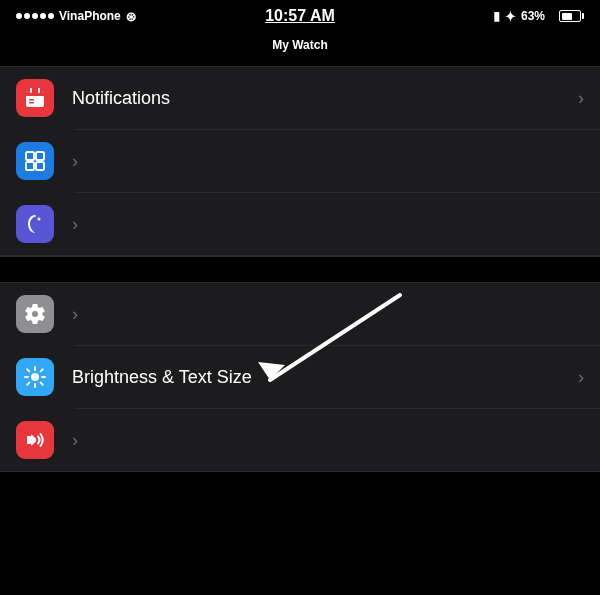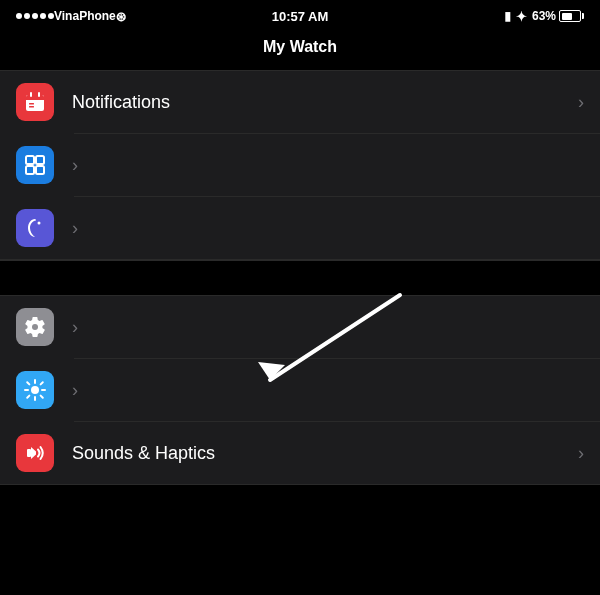--- a/index.html
+++ b/index.html
@@ -16,54 +16,56 @@
     .status-bar {
       display: flex;
       justify-content: space-between;
       align-items: center;
       padding: 8px 16px 4px;
       height: 28px;
     }
     .status-left {
       display: flex;
       align-items: center;
+      gap: 5px;
       font-size: 12px;
       font-weight: 600;
     }
     .signal-dots {
       display: flex; gap: 2px; align-items: center;
     }
     .dot {
       width: 6px; height: 6px; border-radius: 50%; background: #fff;
     }
     .carrier {
       font-size: 12px;
       font-weight: 600;
     }
     .wifi-icon {
       font-size: 13px;
     }
     .status-center {
-      font-size: 13px;
+      font-size: 16px;
       font-weight: 600;
       position: absolute;
       left: 50%;
       transform: translateX(-50%);
+      text-decoration: underline;
     }
     .status-right {
       display: flex;
       align-items: center;
       gap: 5px;
       font-size: 12px;
       font-weight: 600;
     }
     .battery-container {
       display: flex;
       align-items: center;
-      gap: 3px;
+      gap: 14px;
     }
     .battery-icon {
       display: inline-flex;
       align-items: center;
       position: relative;
     }
     .battery-body {
       width: 22px;
       height: 12px;
       border: 1.5px solid #fff;
@@ -83,21 +85,21 @@
       width: 2px;
       height: 6px;
       background: #fff;
       border-radius: 0 1px 1px 0;
       margin-left: 1px;
     }
 
     
     .nav-title {
       text-align: center;
-      font-size: 16px;
+      font-size: 12px;
       font-weight: 700;
       padding: 10px 0 14px;
     }
 
     
     .divider {
       height: 1px;
       background: #2a2a2a;
       margin-left: 0;
     }
@@ -153,21 +155,21 @@
       position: absolute;
       top: 0; left: 0;
       width: 600px;
       height: 595px;
       pointer-events: none;
       z-index: 10;
     }
 
     .top-section {
       border-bottom: 1px solid #2a2a2a;
-      margin-bottom: 16px;
+      margin-bottom: 7px;
     }
     .group {
       background: #1c1c1e;
     }
   </style>
 </head>
 <body>
 
 <div class="status-bar">
   <div class="status-left">
@@ -271,34 +273,34 @@
         <line x1="12" y1="2" x2="12" y2="5" stroke="white" stroke-width="2" stroke-linecap="round"></line>
         <line x1="12" y1="19" x2="12" y2="22" stroke="white" stroke-width="2" stroke-linecap="round"></line>
         <line x1="2" y1="12" x2="5" y2="12" stroke="white" stroke-width="2" stroke-linecap="round"></line>
         <line x1="19" y1="12" x2="22" y2="12" stroke="white" stroke-width="2" stroke-linecap="round"></line>
         <line x1="4.22" y1="4.22" x2="6.34" y2="6.34" stroke="white" stroke-width="2" stroke-linecap="round"></line>
         <line x1="17.66" y1="17.66" x2="19.78" y2="19.78" stroke="white" stroke-width="2" stroke-linecap="round"></line>
         <line x1="19.78" y1="4.22" x2="17.66" y2="6.34" stroke="white" stroke-width="2" stroke-linecap="round"></line>
         <line x1="6.34" y1="17.66" x2="4.22" y2="19.78" stroke="white" stroke-width="2" stroke-linecap="round"></line>
       </svg>
     </div>
+    <span class="menu-label">Brightness &amp; Text Size</span>
     <span class="chevron">›</span>
   </div>
   <div class="divider-indent"></div>
 
   <div class="menu-item">
     <div class="menu-icon-wrapper icon-red-sound">
       <svg viewBox="0 0 24 24">
         <polygon points="8,6 8,18 13,13.5 13,10.5" fill="white"></polygon>
         <rect x="4" y="8" width="4" height="8" rx="1" fill="white"></rect>
         <path d="M15 8.5 Q18 12 15 15.5" stroke="white" stroke-width="2" fill="none" stroke-linecap="round"></path>
         <path d="M17.5 6 Q22 12 17.5 18" stroke="white" stroke-width="2" fill="none" stroke-linecap="round"></path>
       </svg>
     </div>
-    <span class="menu-label">Sounds &amp; Haptics</span>
     <span class="chevron">›</span>
   </div>
   <div class="divider"></div>
 </div>
 
 <svg class="arrow-overlay" viewBox="0 0 600 595" xmlns="http://www.w3.org/2000/svg">
   <line x1="400" y1="295" x2="270" y2="380" stroke="white" stroke-width="4" stroke-linecap="round"></line>
   <polygon points="270,380 285,365 258,362" fill="white"></polygon>
 </svg>
 

